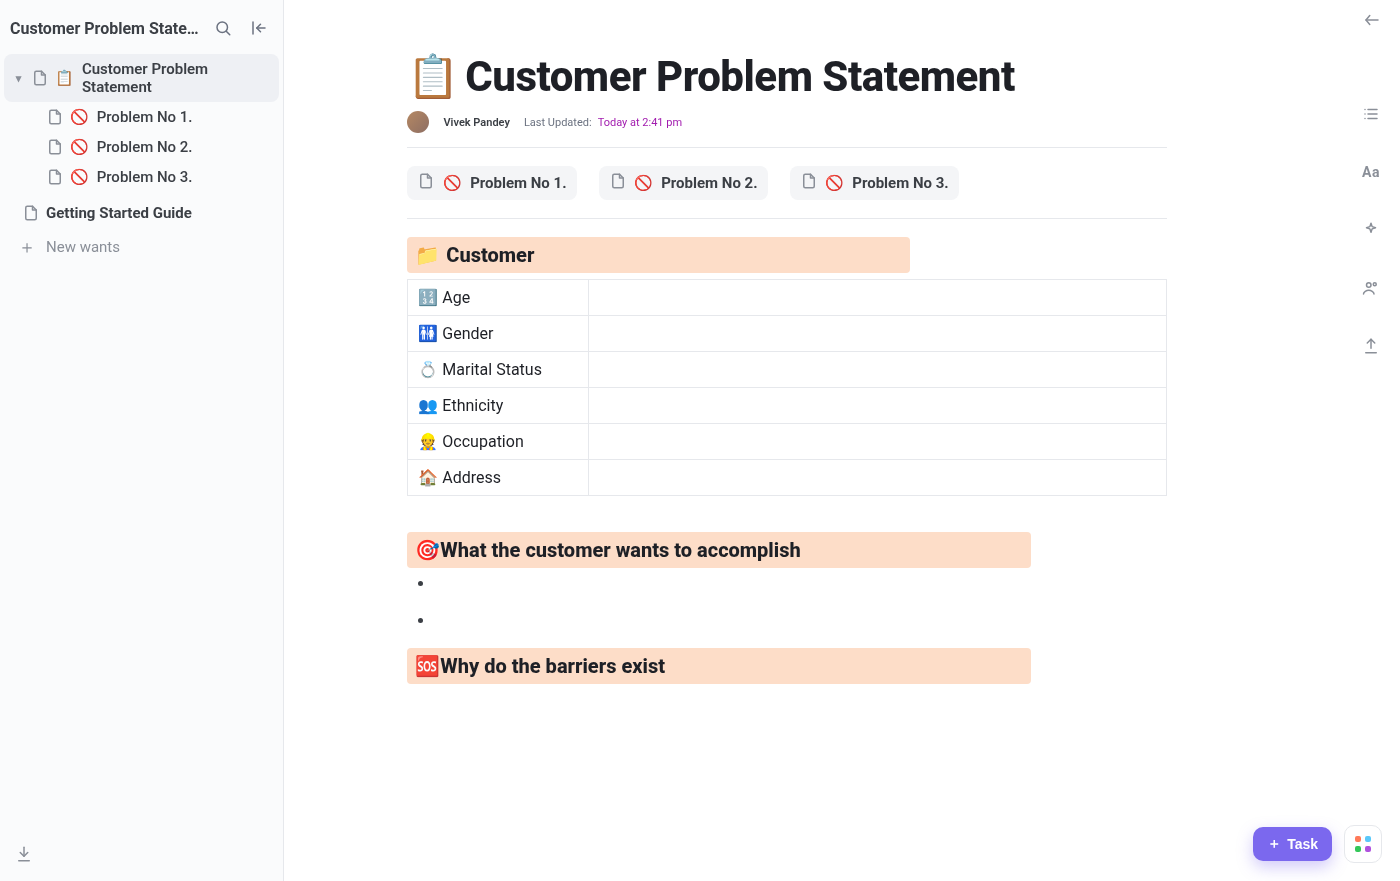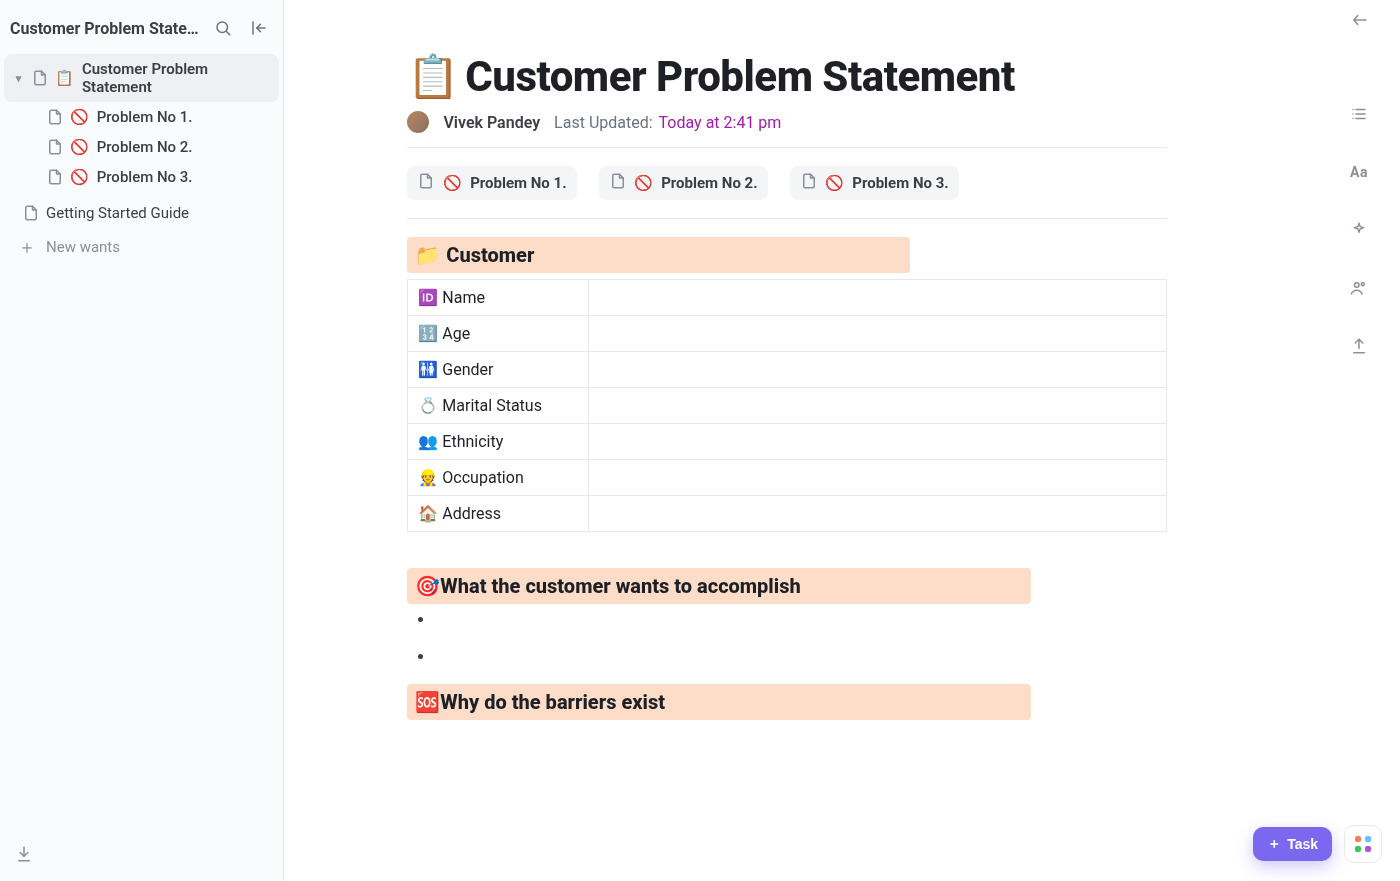--- a/index.html
+++ b/index.html
@@ -45,33 +45,33 @@
   .tree-row{
     display:flex;align-items:center;gap:6px;
     padding:6px 8px;border-radius:8px;color:#3b3f45;
     font-size:15px;font-weight:600;cursor:pointer;
   }
   .tree-row.selected{background:#eef0f4;}
   .tree-row .caret{width:14px;text-align:center;color:#8a8f98;font-size:11px;}
   .tree-row .doc-ic{width:18px;height:18px;display:inline-flex;align-items:center;justify-content:center;color:#8a8f98}
   .tree-children .tree-row{font-weight:500;padding-left:42px}
   .tree-row .emoji{margin-right:2px;}
-  .tree-row.static{font-weight:400}
+  .tree-row.static{font-weight:700}
   .new-page{
     display:flex;align-items:center;gap:10px;color:#8a8f98;padding:10px 14px;font-size:15px;cursor:pointer;
   }
   .new-page .plus{font-size:18px;line-height:1}
   .sb-footer{margin-top:auto;padding:14px 12px;color:#8a8f98}
   .sb-footer .dl{width:24px;height:24px;display:inline-flex;align-items:center;justify-content:center}
 
   
   .main{flex:1;position:relative;padding:36px 54px 40px 54px;box-sizing:border-box;overflow:auto}
   .content{max-width:760px;margin-left: calc((100% - 760px) * 0.28);}
   .page-title{display:flex;align-items:center;gap:6px;font-size:42px;font-weight:800;letter-spacing:-0.5px;margin:16px 0 10px}
-  .byline{display:flex;align-items:center;gap:14px;color:#6b7280;font-size:16px;margin-bottom:14px}
+  .byline{display:flex;align-items:center;gap:14px;color:#6b7280;font-size:11px;margin-bottom:14px}
   .byline .avatar{width:22px;height:22px;border-radius:50%;background:linear-gradient(135deg,#b58863,#8d6e63);display:inline-block}
   .author{color:#3b3f45;font-weight:600}
   hr.sep{border:none;border-top:1px solid var(--border);margin:8px 0 18px}
   .chips{display:flex;gap:22px;align-items:center;margin:8px 0 18px}
   .chip{display:inline-flex;align-items:center;gap:8px;padding:6px 10px;border-radius:8px;background:#f4f5f7;color:#3b3f45;font-weight:700;font-size:15px}
   .chip .doc-ic{color:#8a8f98}
   .chip .emoji{}
 
   .h2{margin-top:32px;padding:6px 10px;border-radius:4px;display:inline-block;min-width:64%;font-size:30px;font-weight:800}
   .h2.blue{background:var(--blue-hl)}
@@ -82,21 +82,21 @@
 
   table.grid{width:100%;border-collapse:collapse;margin-top:6px}
   table.grid td{border:1px solid var(--border);padding:8px 10px;font-size:16px}
   table.grid td.label{width:160px;white-space:nowrap}
   table.grid td .emoji{margin-right:4px}
 
   ul.bul{margin:6px 0 18px 28px;padding:0}
   ul.bul li{color:#3b3f45}
 
   
-  .rail{position:absolute;right:12px;top:0;bottom:0;width:58px;display:flex;flex-direction:column;align-items:center;gap:30px;padding-top:100px;color:#8a8f98}
+  .rail{position:absolute;right:0;top:0;bottom:0;width:58px;display:flex;flex-direction:column;align-items:center;gap:30px;padding-top:100px;color:#8a8f98}
   .rail .rbtn{width:28px;height:28px;display:flex;align-items:center;justify-content:center;cursor:pointer;border-radius:6px}
   .rail .txt{font-weight:700;font-size:14px;letter-spacing:.5px}
 
   
   .bottom-actions{position:absolute;right:18px;bottom:18px;display:flex;gap:12px;align-items:center}
   .task-btn{background:var(--accent);color:#fff;border:none;border-radius:10px;padding:8px 14px;font-weight:700;font-size:14px;display:inline-flex;align-items:center;gap:6px;cursor:pointer;box-shadow:0 6px 16px rgba(123,104,238,.35)}
   .apps-btn{width:36px;height:36px;border-radius:10px;background:#fff;border:1px solid var(--border);display:inline-flex;align-items:center;justify-content:center;cursor:pointer}
   .apps-grid{display:grid;grid-template-columns:repeat(2,6px);grid-auto-rows:6px;gap:4px}
   .apps-grid span{display:block;width:6px;height:6px;border-radius:2px}
   .apps-grid span:nth-child(1){background:#ff7a59}
@@ -245,24 +245,20 @@
       <hr class="sep">
 
 
       <div class="h3 peach" style="width:64%">
         <span>📁</span>
         <span>Customer</span>
       </div>
 
       <table class="grid">
         <tbody id="profile-body">
-            <tr>
-              <td class="label"><span class="emoji">🆔</span><span>Name</span></td>
-              <td></td>
-            </tr>
             <tr>
               <td class="label"><span class="emoji">🔢</span><span>Age</span></td>
               <td></td>
             </tr>
             <tr>
               <td class="label"><span class="emoji">🚻</span><span>Gender</span></td>
               <td></td>
             </tr>
             <tr>
               <td class="label"><span class="emoji">💍</span><span>Marital Status</span></td>

